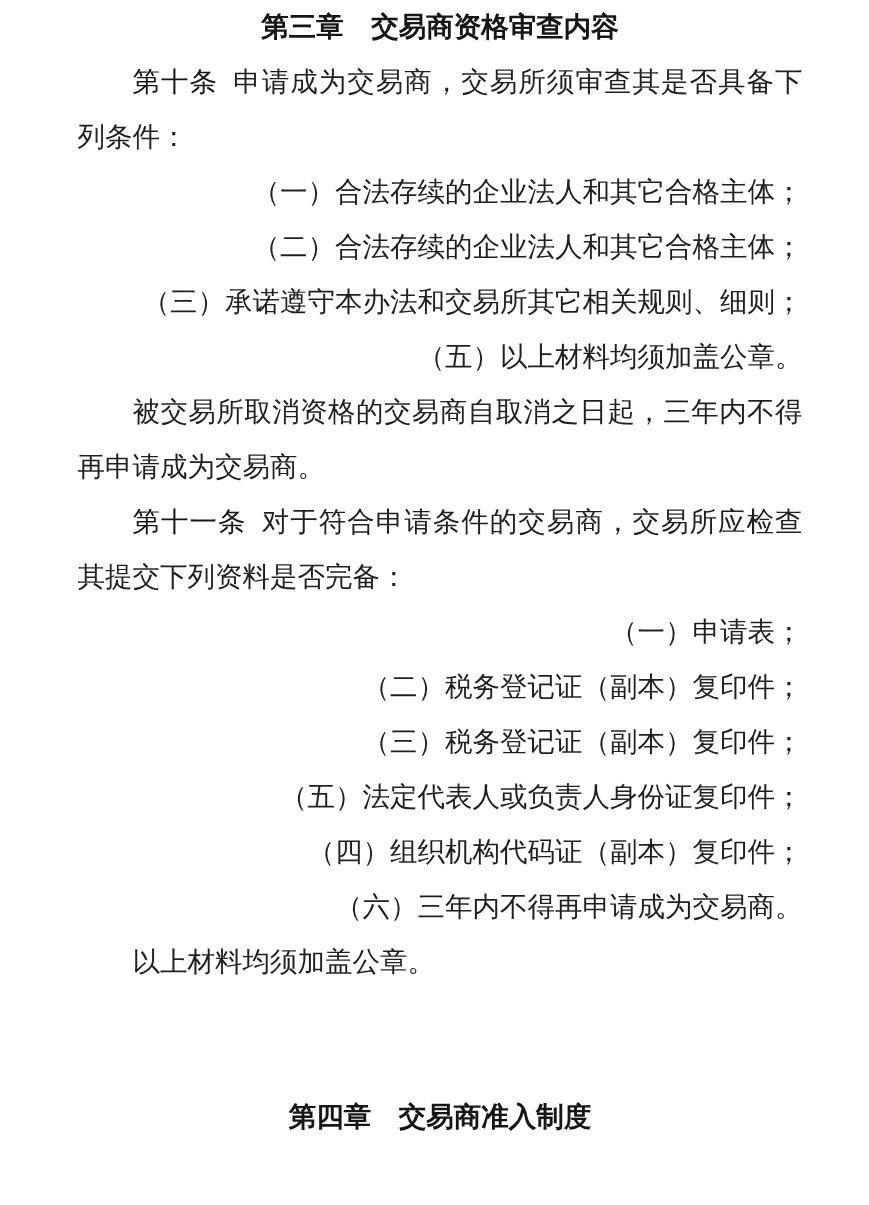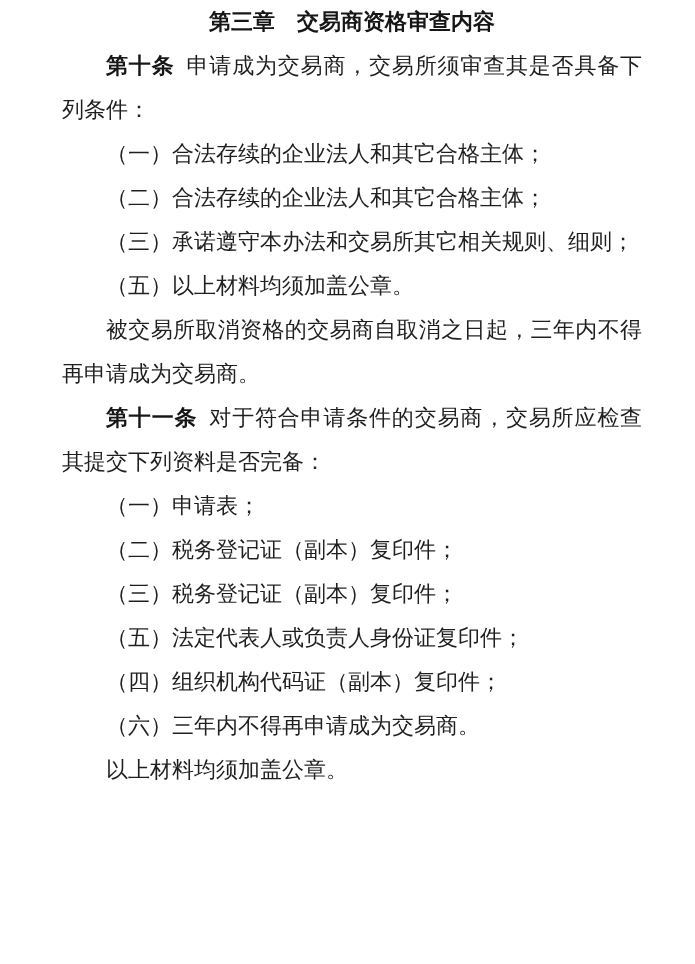--- a/index.html
+++ b/index.html
@@ -33,28 +33,28 @@
     margin-top: 80px;
   }
   .para {
     margin: 0;
     text-indent: 2em;
     text-align: justify;
     text-justify: inter-character;
   }
   .article-label {
     font-family: "Liberation Sans", "DejaVu Sans", sans-serif;
-    font-weight: bold;
+    font-weight: normal;
     color: #161616;
     margin-right: 0.55em;
   }
   .list-item {
     margin: 0;
     text-indent: 2em;
-    text-align: left;
+    text-align: right;
     white-space: nowrap;
   }
 </style>
 </head>
 <body>
 
 <div class="page">
 
   <h1 class="chapter-heading">第三章　交易商资格审查内容</h1>
 
@@ -71,14 +71,15 @@
 
   <p class="list-item">（一）申请表；</p>
   <p class="list-item">（二）税务登记证（副本）复印件；</p>
   <p class="list-item">（三）税务登记证（副本）复印件；</p>
   <p class="list-item">（五）法定代表人或负责人身份证复印件；</p>
   <p class="list-item">（四）组织机构代码证（副本）复印件；</p>
   <p class="list-item">（六）三年内不得再申请成为交易商。</p>
 
   <p class="para">以上材料均须加盖公章。</p>
 
+  <h1 class="chapter-heading bottom">第四章　交易商准入制度</h1>
 
 </div>
 
 </body></html>

